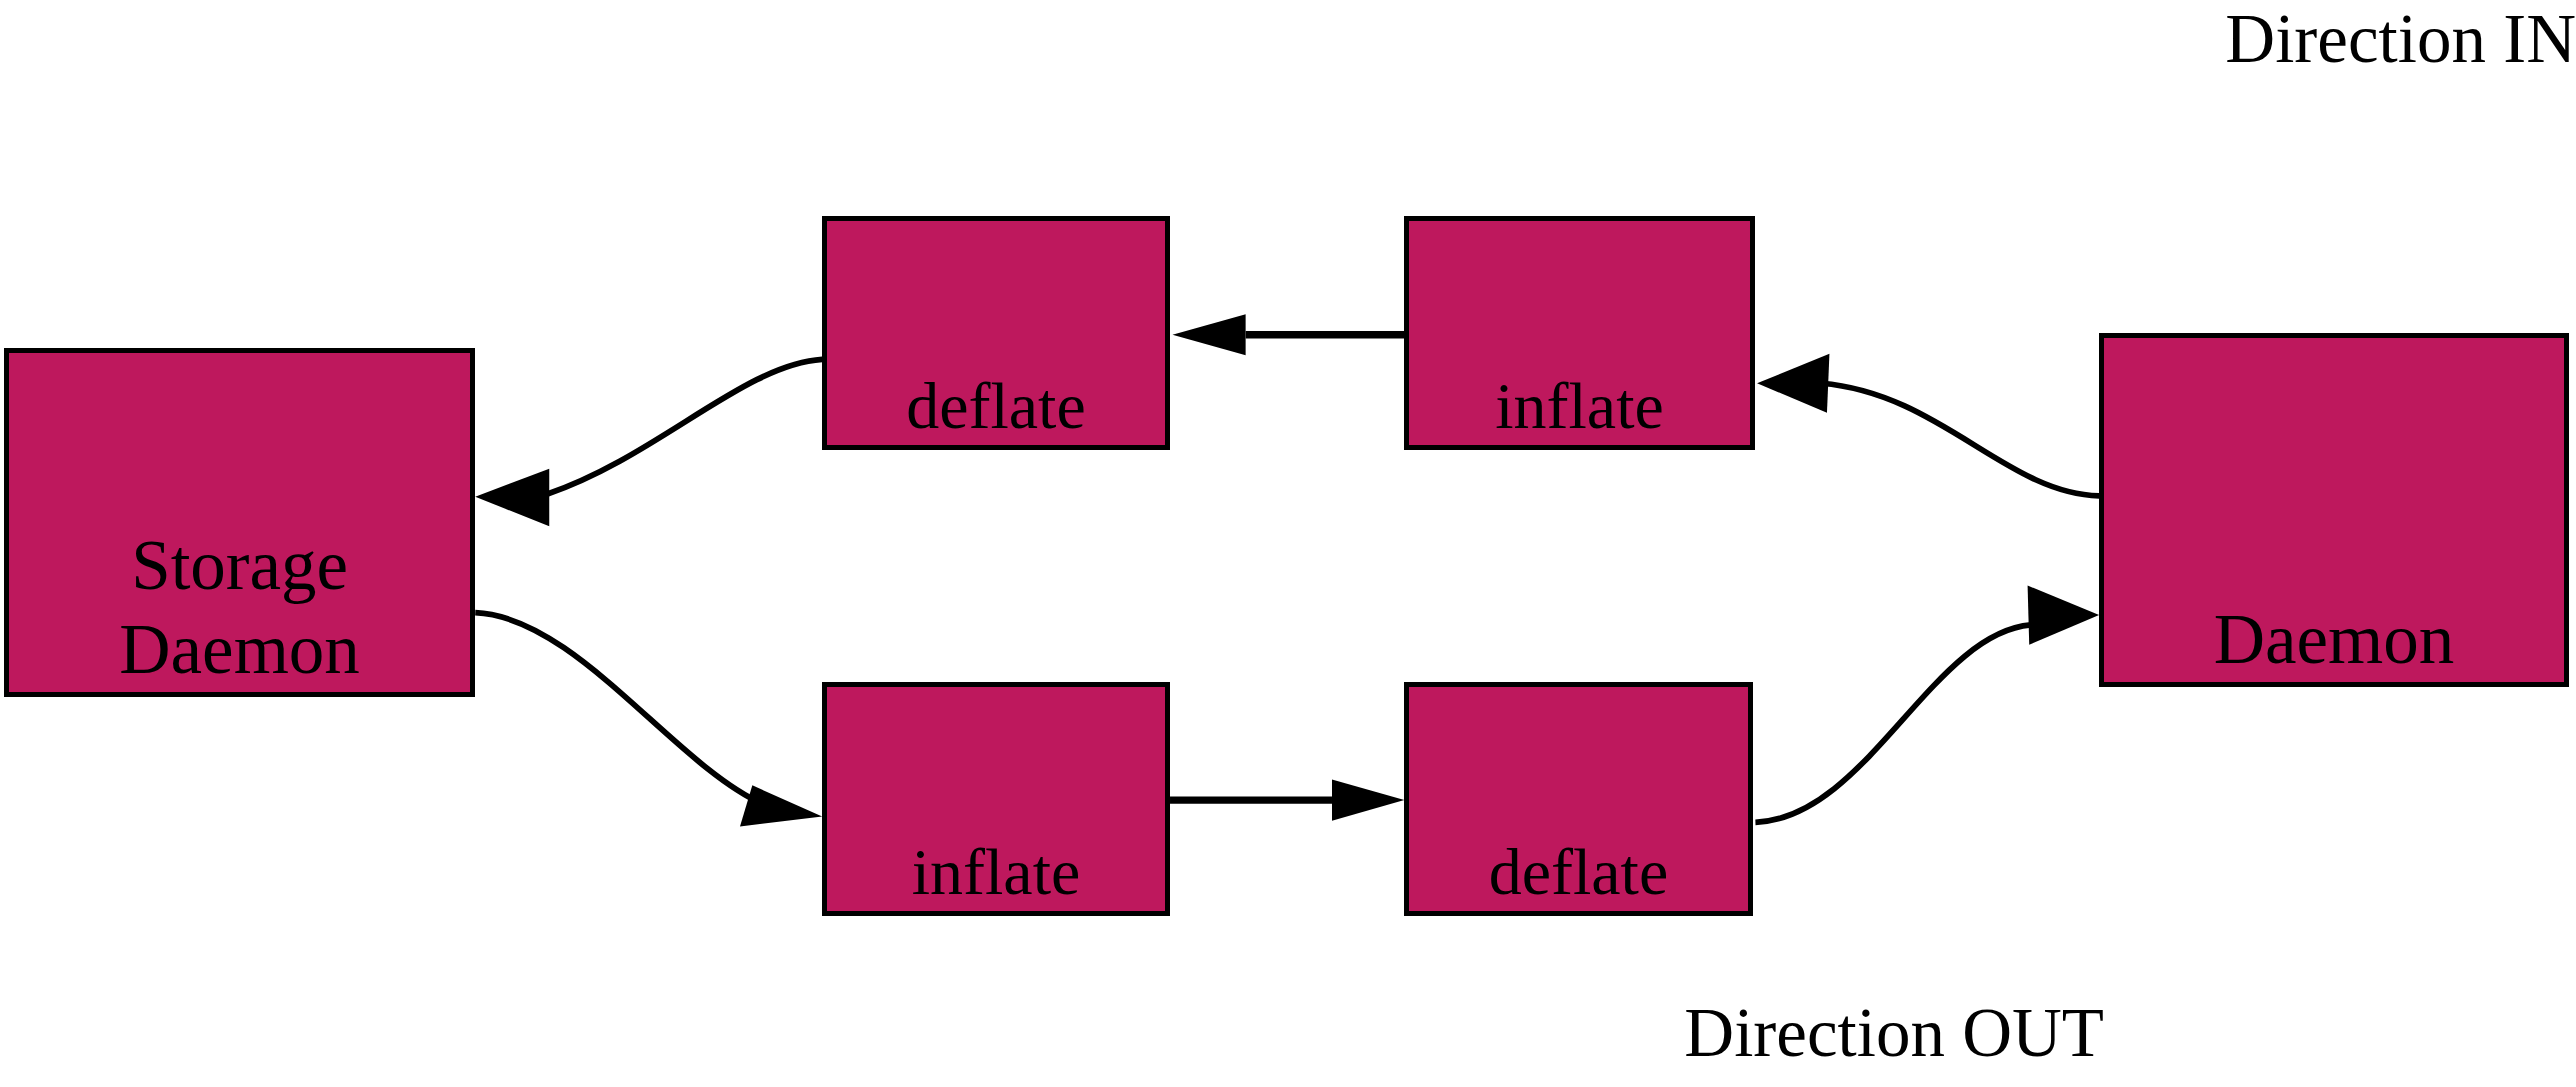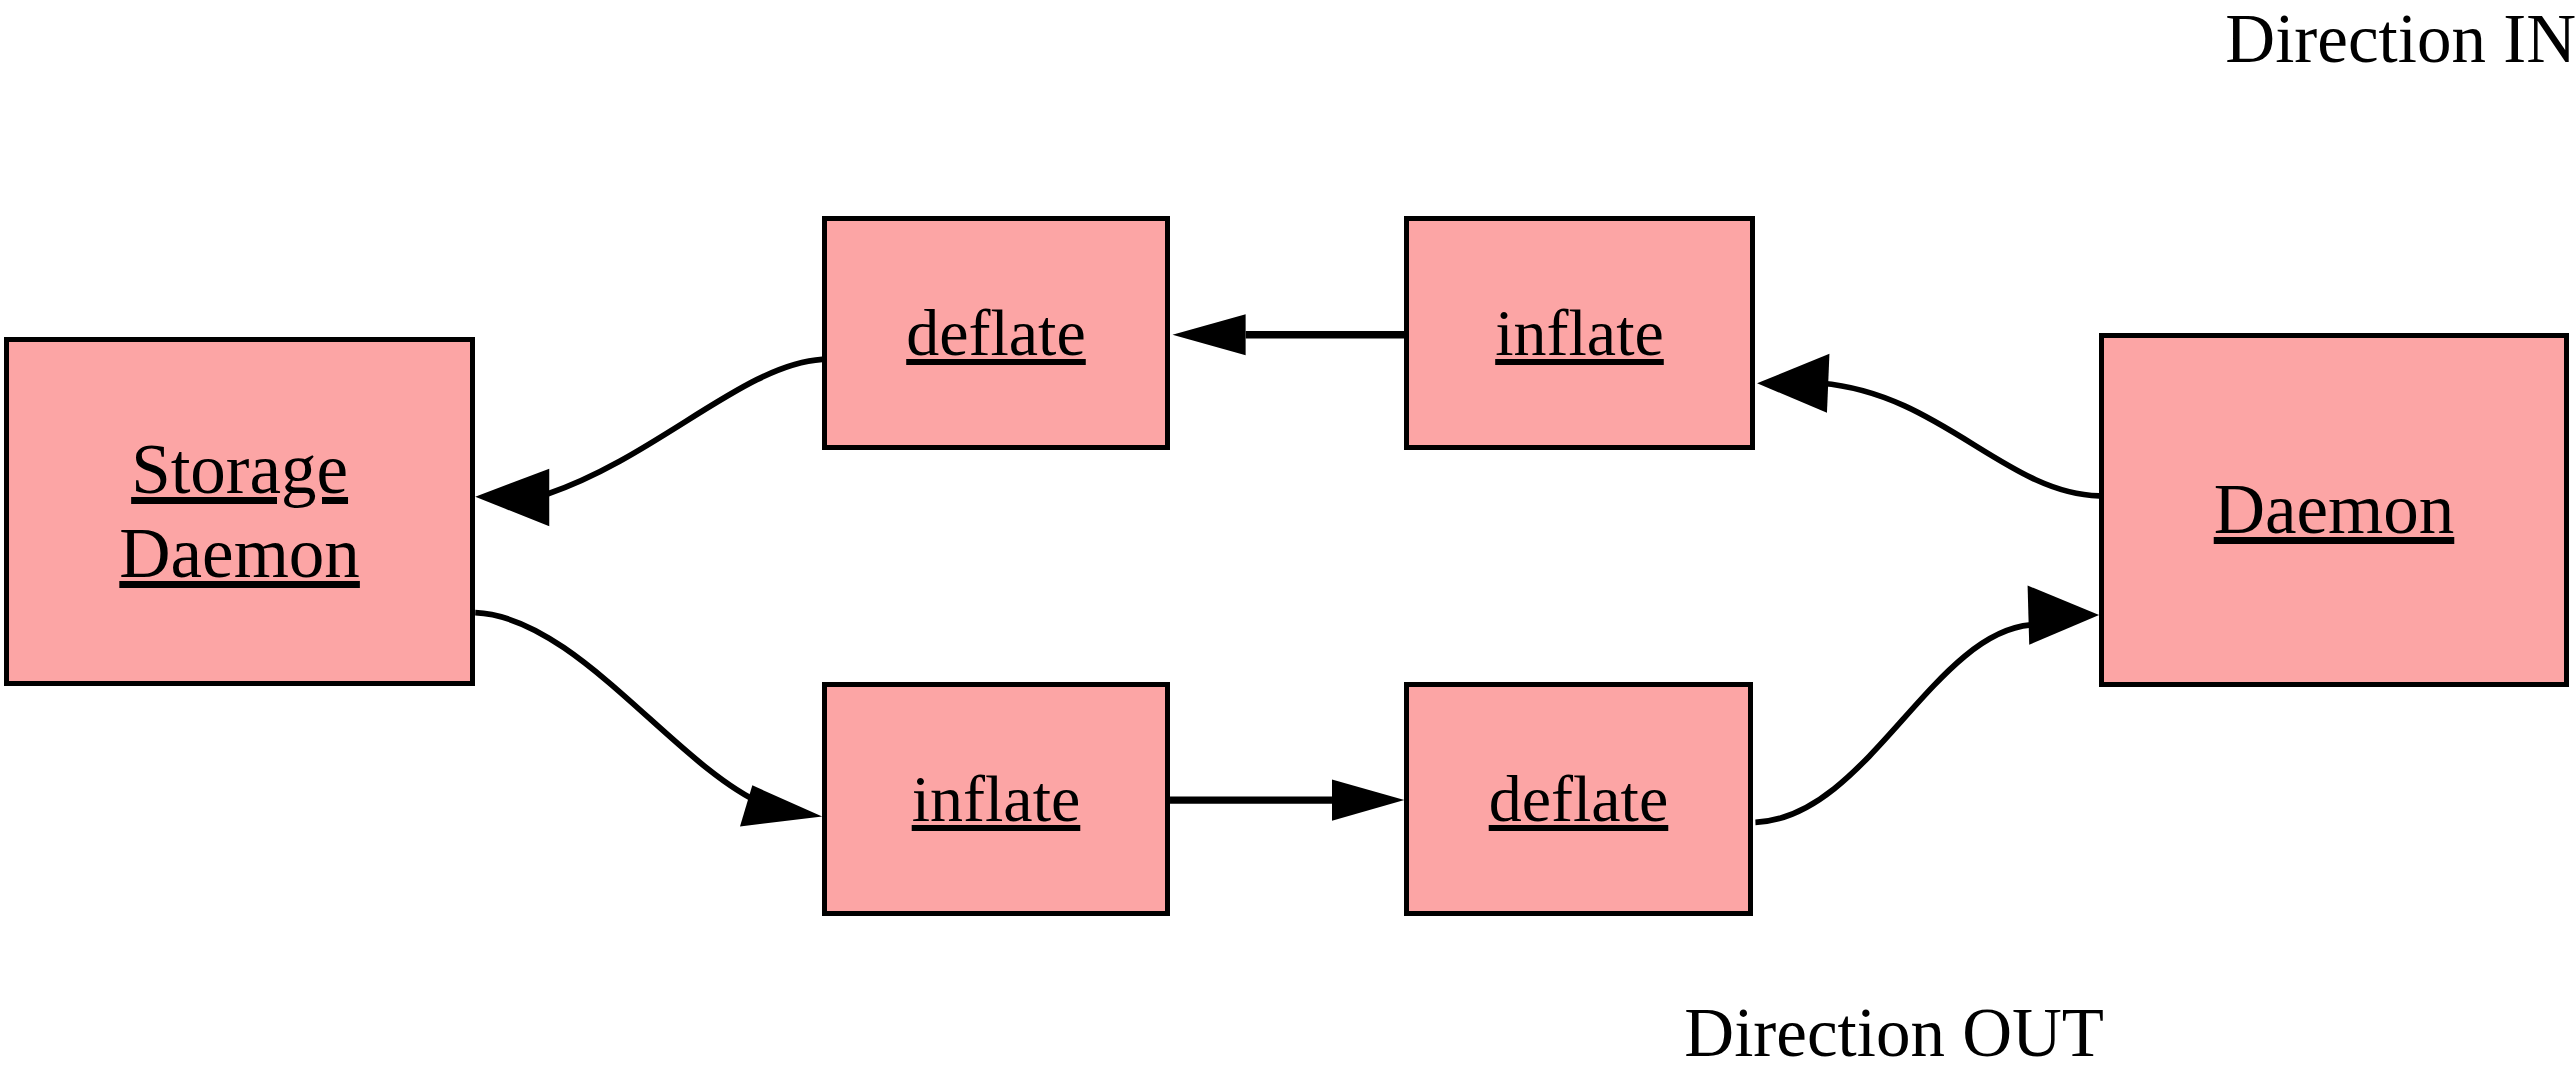--- a/index.html
+++ b/index.html
@@ -24,34 +24,33 @@
     left: 0;
     top: 0;
     width: 2576px;
     height: 1088px;
     pointer-events: none;
   }
   .node {
     position: absolute;
     box-sizing: border-box;
     border: 5px solid #000000;
-    background: #fca5a5;
+    background: #be185d;
     display: flex;
-    align-items: center;
+    align-items: flex-end;
     justify-content: center;
     text-align: center;
     line-height: 1.18;
     white-space: pre-line;
-    text-decoration: underline;
   }
   .node-label {
     display: block;
     font-weight: 400;
   }
-  .node-storage { left: 4.1px;    top: 337px;  width: 471px; height: 349px; font-size: 71px; }
+  .node-storage { left: 4.1px;    top: 348px;  width: 471px; height: 349px; font-size: 71px; }
   .node-defl-in { left: 822px; top: 216px;  width: 348px; height: 234px; font-size: 66px; }
   .node-infl-in { left: 1404px; top: 216px;  width: 351px; height: 234px; font-size: 66px; }
   .node-device  { left: 2099px; top: 333px;  width: 470px; height: 354px; font-size: 71px; }
   .node-infl-out{ left: 822px; top: 682px;  width: 348px; height: 234px; font-size: 66px; }
   .node-defl-out{ left: 1404px; top: 682px;  width: 349px; height: 234px; font-size: 66px; }
 
   .caption {
     position: absolute;
     text-align: right;
     font-size: 69px;

